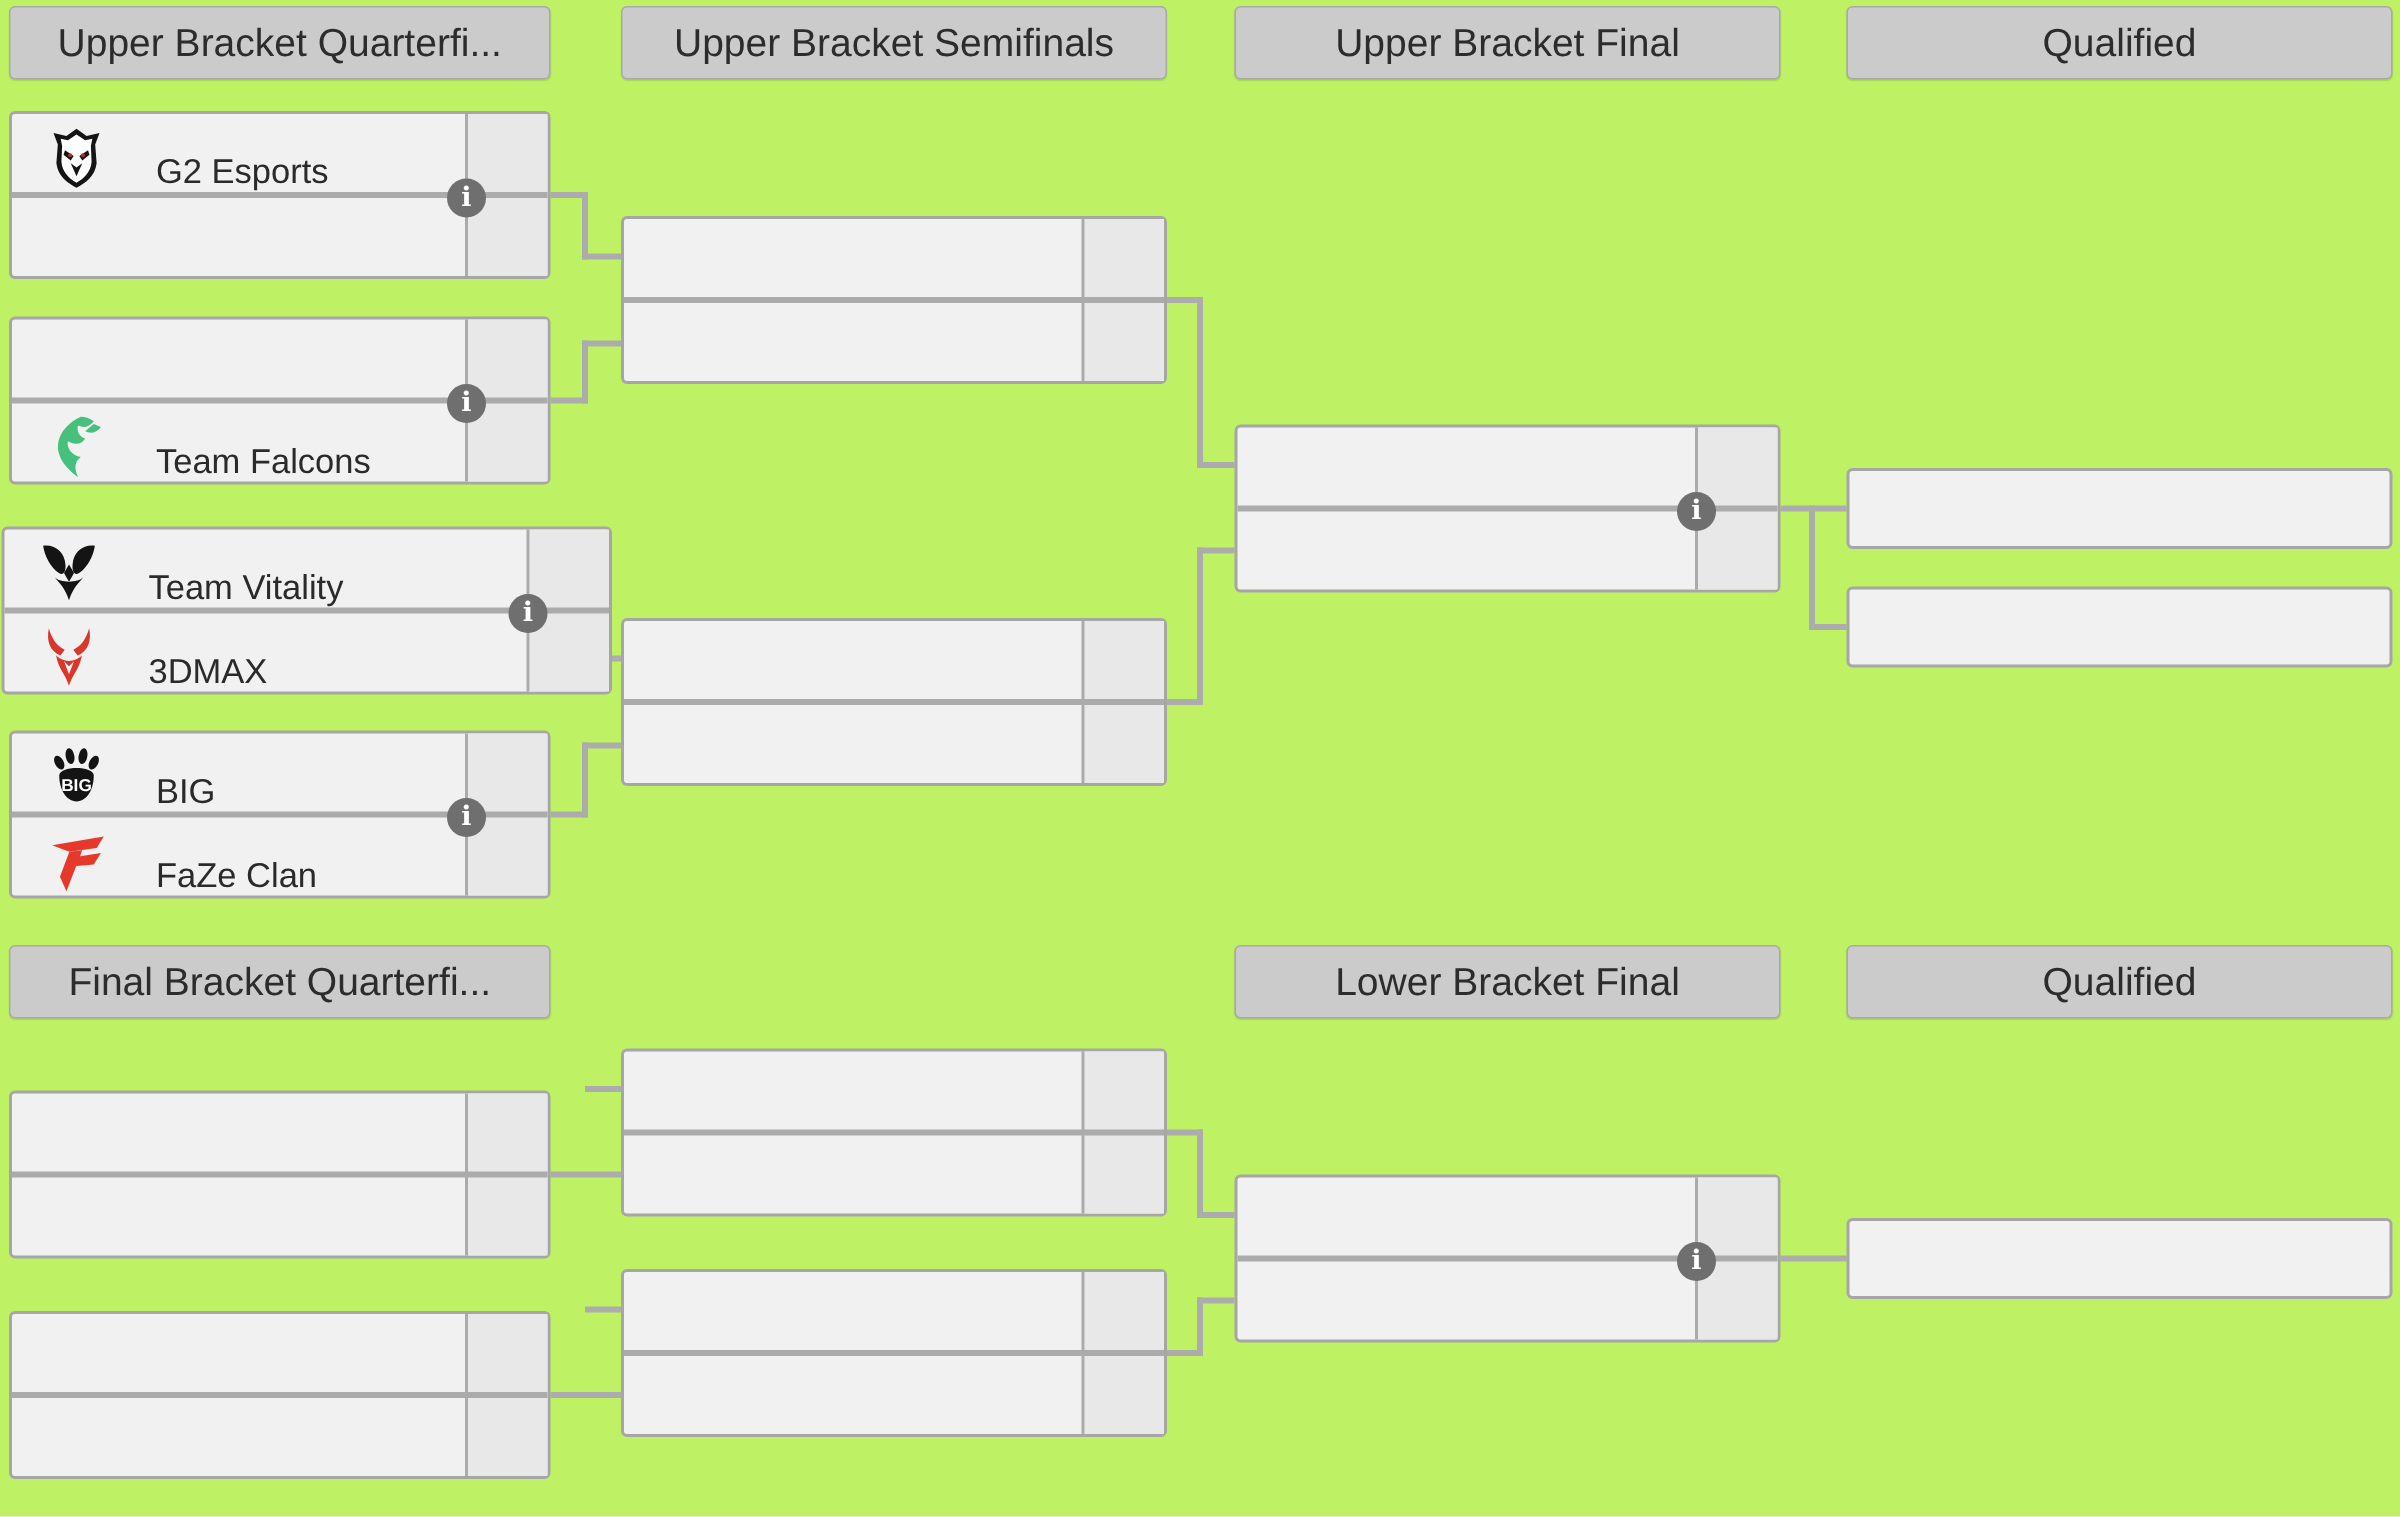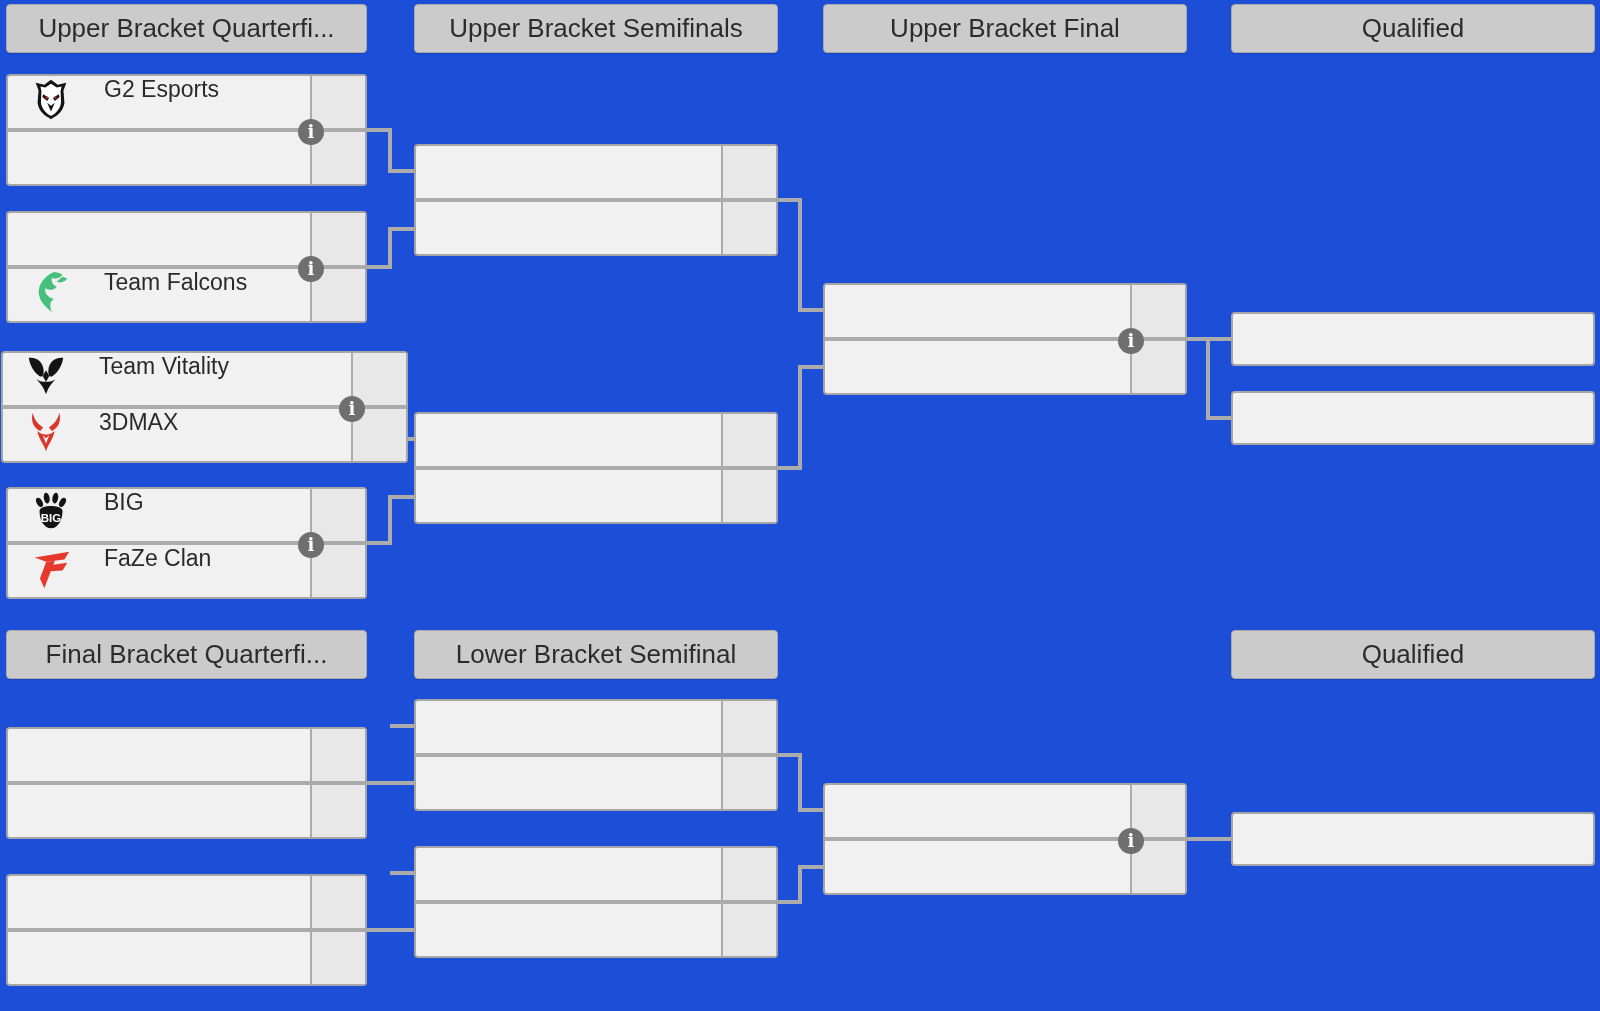--- a/index.html
+++ b/index.html
@@ -1,32 +1,32 @@
 <!DOCTYPE html>
 <html><head>
 <meta charset="utf-8">
 <style>
   html,body{margin:0;padding:0;background:#f8f8fa;}
   .canvas{
-    position:relative;width:1600px;height:1011px;background:#1d4ed8;
+    position:relative;width:1600px;height:1011px;background:#bef264;
     font-family:"Liberation Sans","DejaVu Sans",sans-serif;overflow:hidden;
   }
   .round-header{
     position:absolute;height:49px;background:#cbcbcb;border:1px solid #a9a9a9;
     border-radius:4px;box-sizing:border-box;display:flex;align-items:center;justify-content:center;
     font-size:26px;color:#2c2c2c;box-shadow:0 1px 1px rgba(0,0,0,0.12);
   }
   .match{
     position:absolute;width:364px;height:112px;background:#f1f1f1;
     border:2px solid #a6a6a6;border-radius:4px;box-sizing:border-box;
   }
   .match .score-col{position:absolute;top:0;right:0;bottom:0;width:53px;background:#e8e8e8;}
   .match .vdiv{position:absolute;top:0;bottom:0;right:53px;width:2px;background:#ababab;}
   .match .hdiv{position:absolute;left:0;right:0;top:52px;height:4px;background:#ababab;}
-  .team-row{position:absolute;left:0;right:55px;height:52px;display:flex;align-items:flex-start;}
+  .team-row{position:absolute;left:0;right:55px;height:52px;display:flex;align-items:flex-end;}
   .team-row.r1{top:0;}
   .team-row.r2{top:56px;}
   .team-logo{width:46px;height:46px;margin-left:20px;flex:0 0 46px;display:flex;align-items:center;justify-content:center;}
   .team-logo svg{width:46px;height:46px;display:block;}
   .team-name{margin-left:30px;font-size:23px;color:#2a2a2a;white-space:nowrap;}
   .info-icon{
     position:absolute;right:41px;top:43px;width:26px;height:26px;border-radius:50%;
     background:#6f6f6f;color:#ffffff;display:flex;align-items:center;justify-content:center;
     font-family:"DejaVu Serif",serif;font-weight:bold;font-size:18px;line-height:1;z-index:5;
   }
@@ -85,21 +85,21 @@
   <div class="line" style="left:798px;top:865px;width:4px;height:39px"></div>
   <div class="line" style="left:798px;top:865px;width:25px;height:4px"></div>
 
   <div class="line" style="left:1187px;top:837px;width:44px;height:4px"></div>
 
   <div class="round-header" style="left:6px;top:4px;width:361px">Upper Bracket Quarterfi...</div>
   <div class="round-header" style="left:823px;top:4px;width:364px">Upper Bracket Final</div>
   <div class="round-header" style="left:414px;top:4px;width:364px">Upper Bracket Semifinals</div>
   <div class="round-header" style="left:1231px;top:4px;width:364px">Qualified</div>
   <div class="round-header" style="left:6px;top:630px;width:361px">Final Bracket Quarterfi...</div>
-  <div class="round-header" style="left:414px;top:630px;width:364px">Lower Bracket Semifinal</div>
+  <div class="round-header" style="left:823px;top:630px;width:364px">Lower Bracket Final</div>
   <div class="round-header" style="left:1231px;top:630px;width:364px">Qualified</div>
 
   <div class="match" style="left:6px;top:74px;width:361px">
     <div class="score-col"></div>
     <div class="vdiv"></div>
     <div class="hdiv"></div>
     <div class="team-row r1">
       <span class="team-logo">
         <svg viewBox="0 0 48 48">
           <path d="M24 4 L31 9 L40 7 L37 15 L38 28 C37 37 30 42 24 45 C18 42 11 37 10 28 L11 15 L8 7 L17 9 Z" fill="#141414"></path>

